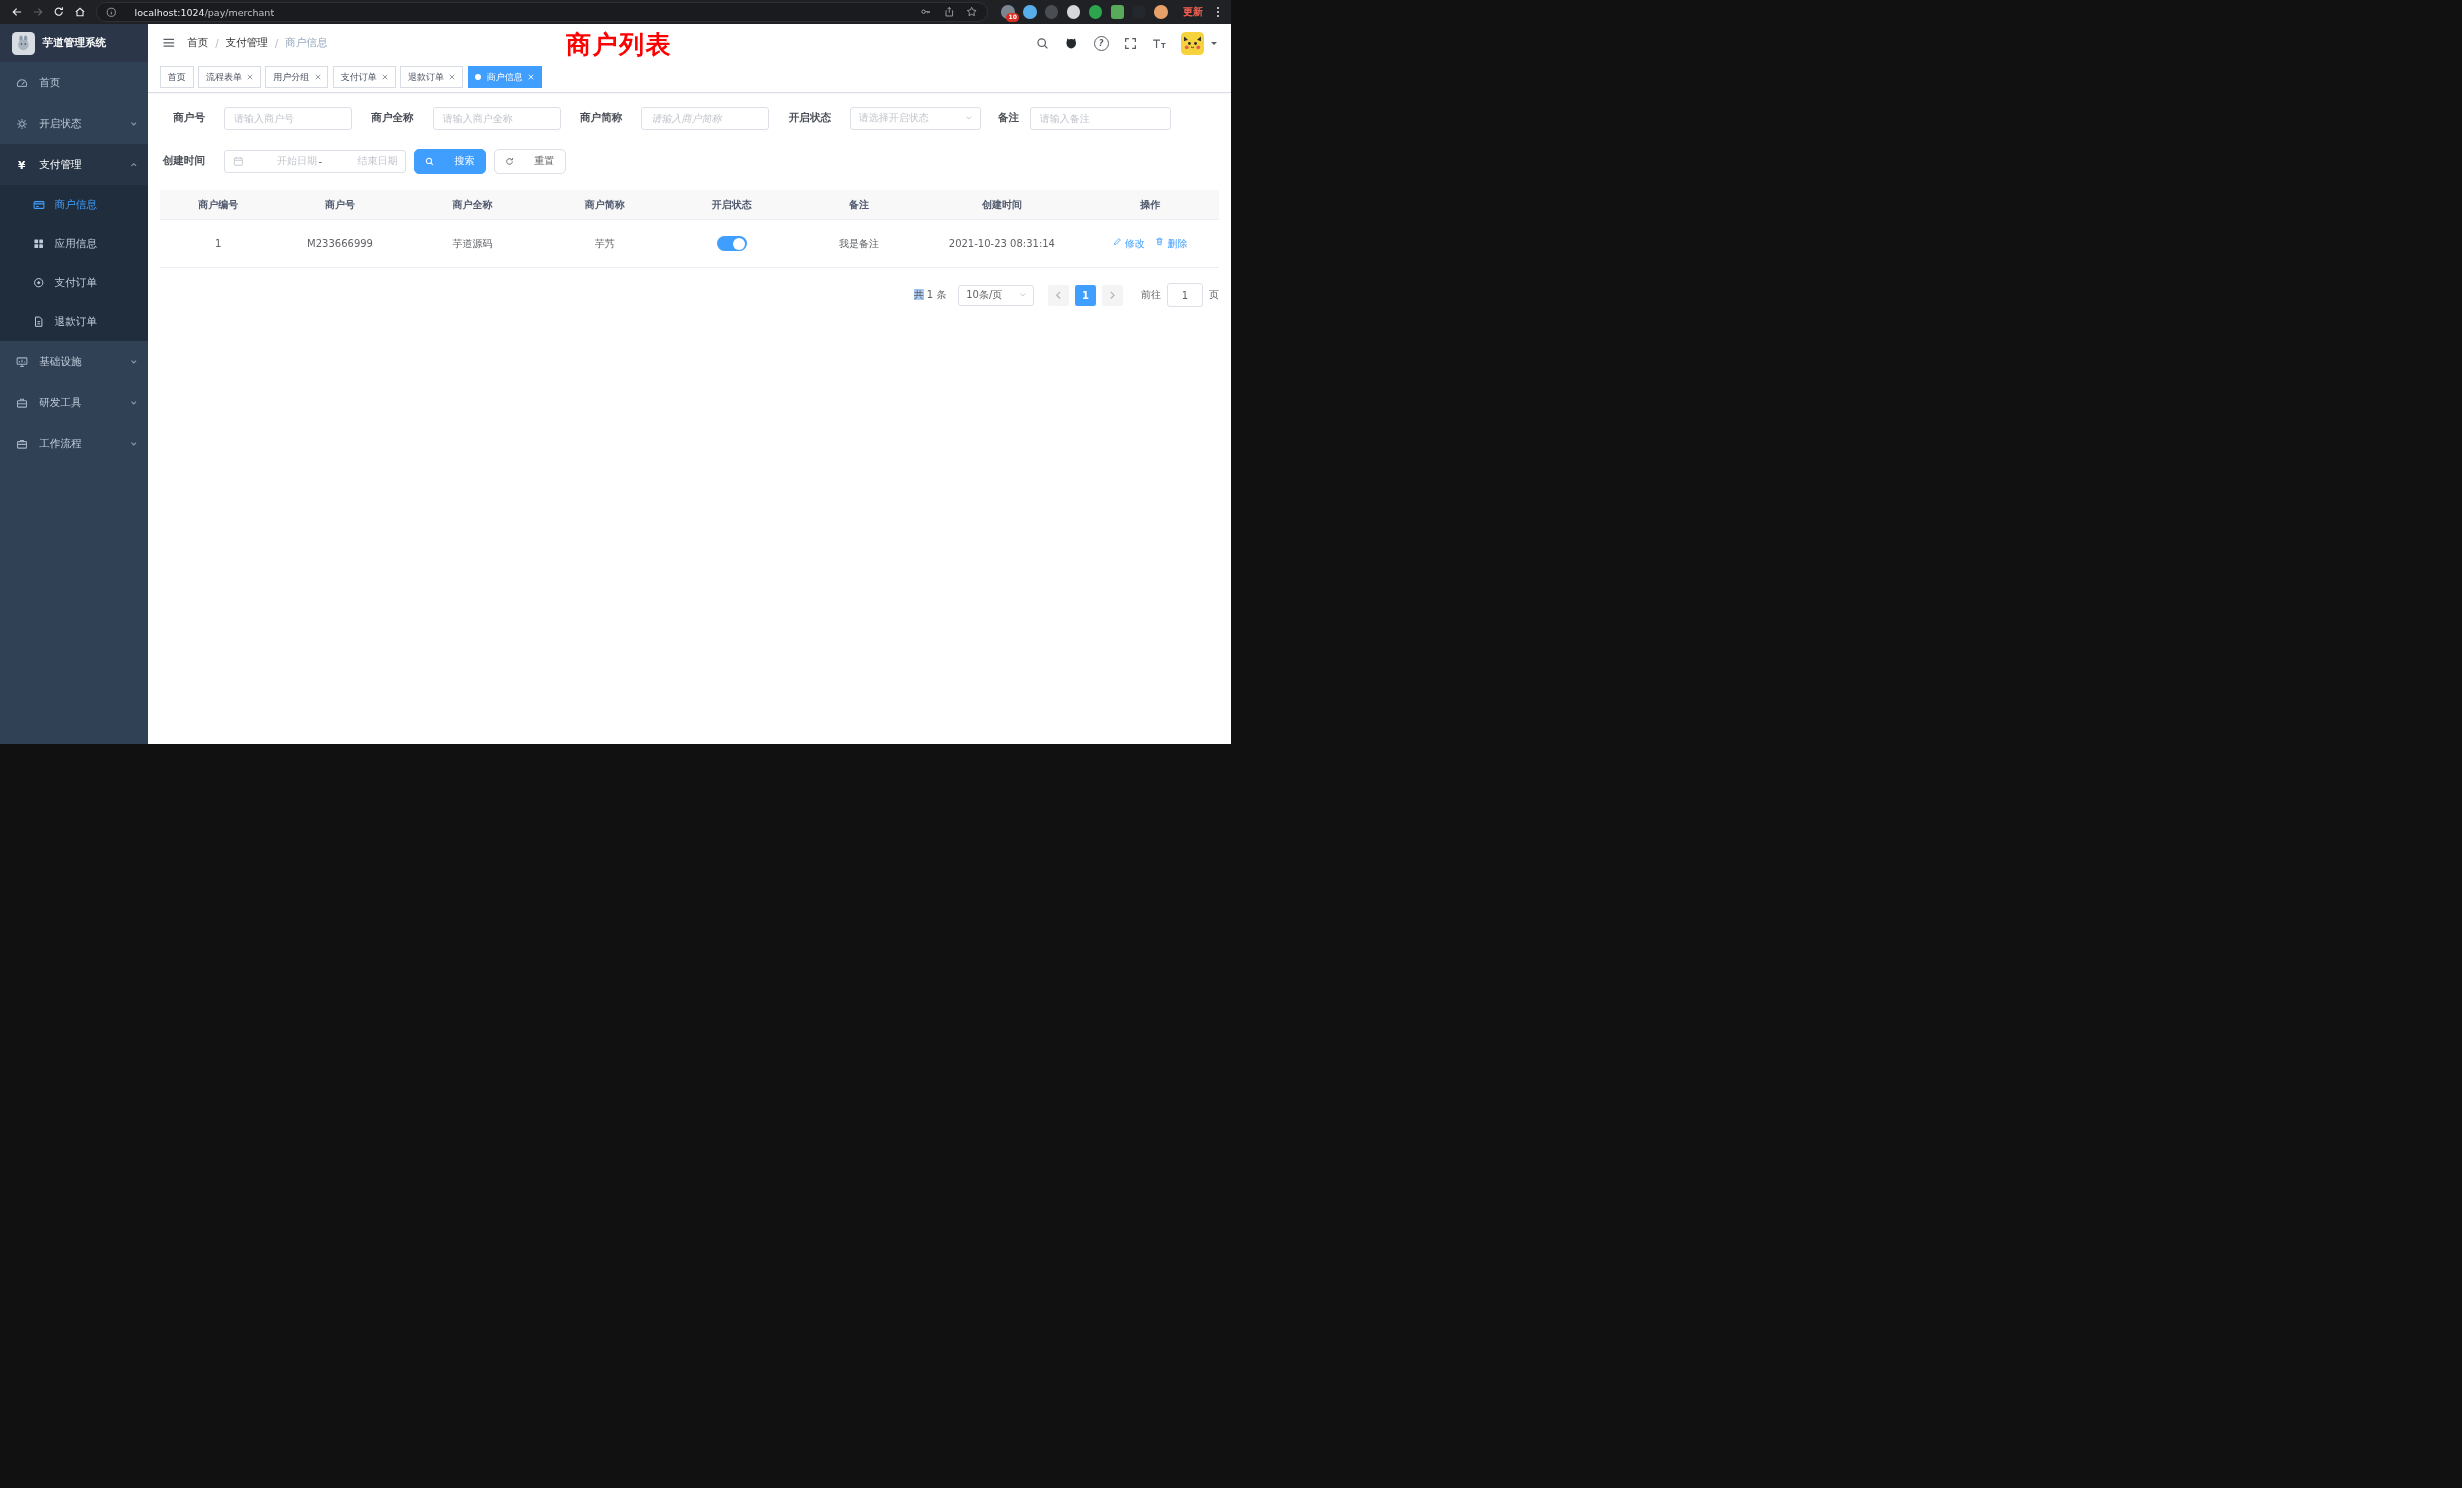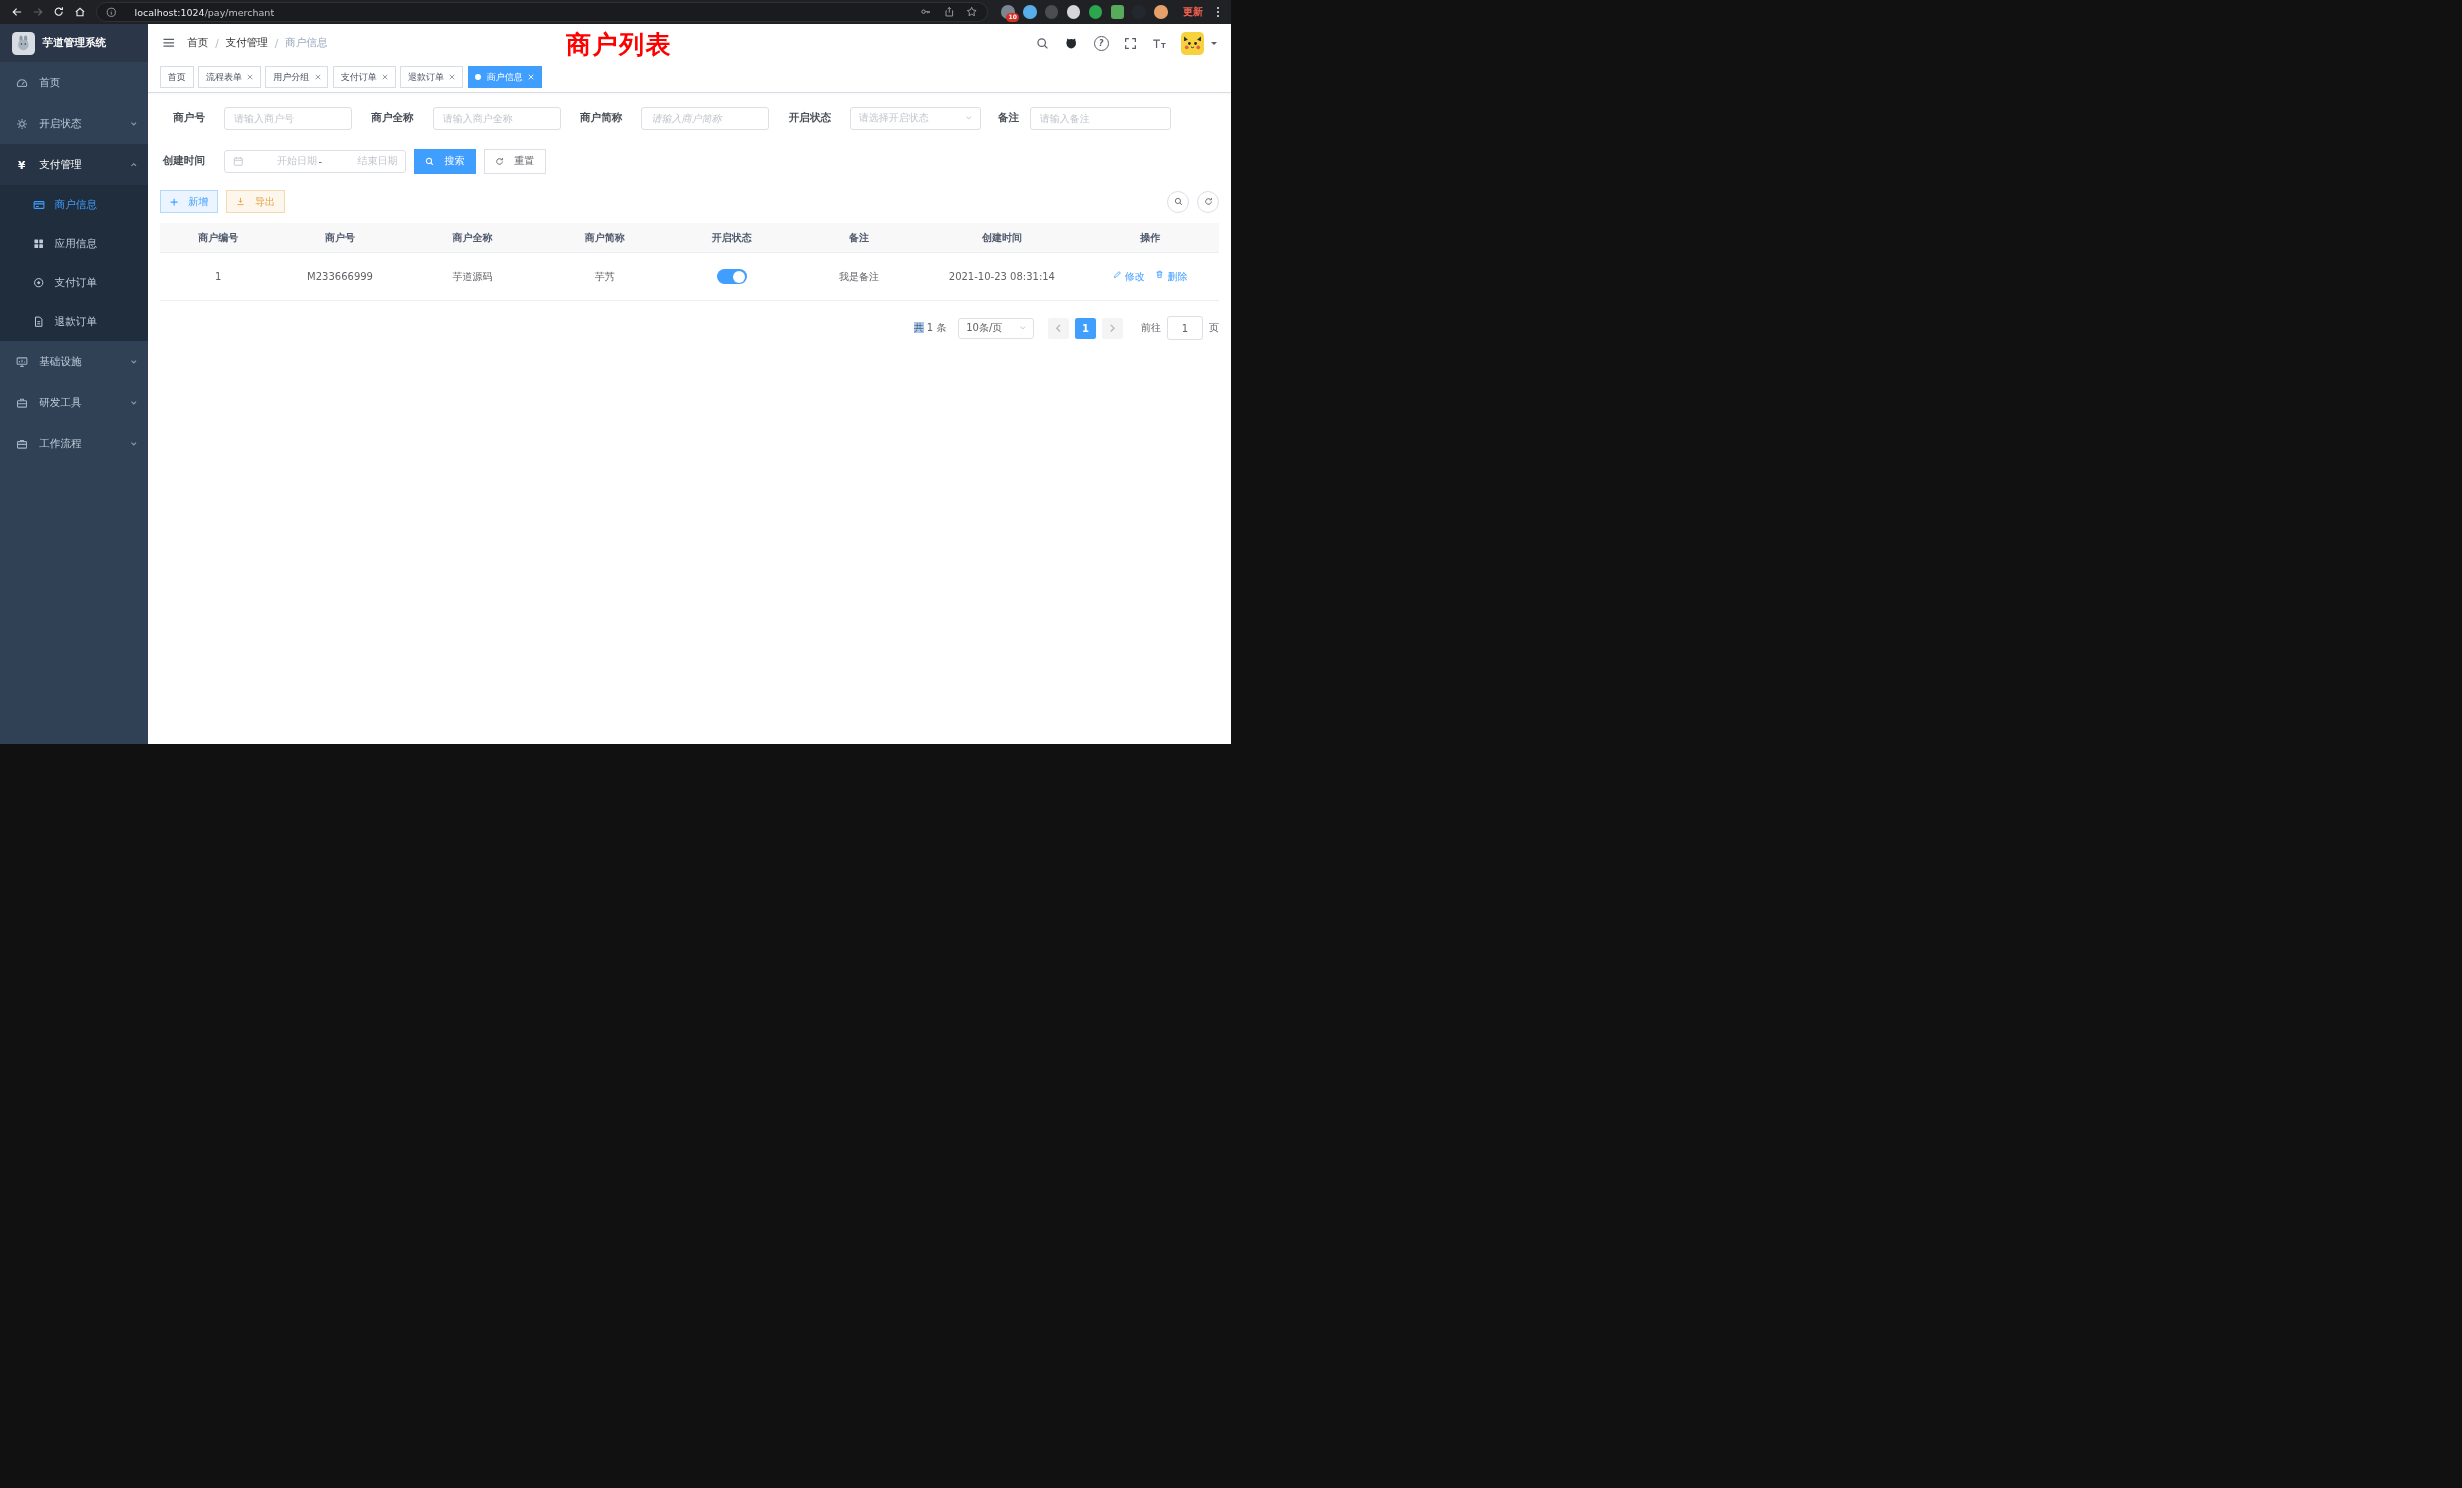--- a/index.html
+++ b/index.html
@@ -82,22 +82,22 @@
   .selectbox{width:114px;height:21px;border:0.8px solid #dcdfe6;border-radius:3px;display:flex;align-items:center;
     padding:0 7.6px;justify-content:space-between;background:#fff;cursor:pointer}
   .ph{color:#c0c4cc;font-size:10px;white-space:nowrap}
   .chev{color:#c0c4cc}
   .datebox{width:165px;height:21px;border:0.8px solid #dcdfe6;border-radius:3px;display:flex;align-items:center;
     padding:0 7.6px;background:#fff;font-size:10px;cursor:pointer}
   .datebox .dph{flex:1;text-align:right;color:#c0c4cc;white-space:nowrap}
   .datebox .dsep{color:#606266;padding:0 1.5px}
   .cal{color:#c0c4cc}
 
-  .btn{height:23px;border-radius:0;display:inline-flex;align-items:center;justify-content:center;font-size:10px;
-    padding:0 10.6px;gap:10px;cursor:pointer;border:0.8px solid transparent;white-space:nowrap}
+  .btn{height:23px;border-radius:5px;display:inline-flex;align-items:center;justify-content:center;font-size:10px;
+    padding:0 10.6px;gap:20px;cursor:pointer;border:0.8px solid transparent;white-space:nowrap}
   .btn-primary{background:#409EFF;color:#fff;border-color:#409EFF;margin-left:7.6px}
   .btn-plain{background:#fff;color:#606266;border-color:#dcdfe6;margin-left:7.6px}
   .btn-add{background:#ecf5ff;color:#409EFF;border-color:#b3d8ff;height:21px;padding:0 9px}
   .btn-export{background:#fdf6ec;color:#e6a23c;border-color:#f5dab1;height:21px;padding:0 9px;margin-left:7.6px}
 
   .toolbar-row{display:flex;align-items:center;margin-bottom:10px}
   .tools{margin-left:auto;display:flex;gap:7.6px}
   .circle-btn{width:20px;height:20px;border-radius:50%;border:0.8px solid #dcdfe6;background:#fff;display:flex;
     align-items:center;justify-content:center;color:#606266;cursor:pointer}
 
@@ -502,48 +502,20 @@
           </div>
           <div class="btn btn-plain">
             <svg width="9" height="9" viewBox="0 0 16 16" fill="none" stroke="currentColor" stroke-width="1.6">
                 <path d="M13 8a5 5 0 1 1-1.6-3.7"></path>
                 <path d="M13.2 1.8V5H10"></path>
               </svg>
             <span>重置</span>
           </div>
         </div>
 
-        <div class="toolbar-row">
-          <div class="btn btn-add">
-            <svg width="8.3" height="8.3" viewBox="0 0 12 12" fill="none" stroke="currentColor" stroke-width="1.6">
-                <path d="M6 1v10M1 6h10"></path>
-              </svg>
-            <span>新增</span>
-          </div>
-          <div class="btn btn-export">
-            <svg width="9" height="9" viewBox="0 0 16 16" fill="none" stroke="currentColor" stroke-width="1.6">
-                <path d="M8 1.5v8M5 6.5l3 3 3-3M2.5 13.5h11"></path>
-              </svg>
-            <span>导出</span>
-          </div>
-          <div class="tools">
-            <span class="circle-btn">
-              <svg width="9" height="9" viewBox="0 0 16 16" fill="none" stroke="currentColor" stroke-width="1.6">
-                  <circle cx="7" cy="7" r="4.6"></circle>
-                  <path d="M10.5 10.5L14 14"></path>
-                </svg>
-            </span>
-            <span class="circle-btn">
-              <svg width="9" height="9" viewBox="0 0 16 16" fill="none" stroke="currentColor" stroke-width="1.6">
-                  <path d="M13 8a5 5 0 1 1-1.6-3.7"></path>
-                  <path d="M13.2 1.8V5H10"></path>
-                </svg>
-            </span>
-          </div>
-        </div>
 
         <table>
           <colgroup>
             <col style="width:11%">
               <col style="width:12%">
               <col style="width:13%">
               <col style="width:12%">
             <col style="width:12%">
               <col style="width:12%">
               <col style="width:15%">

